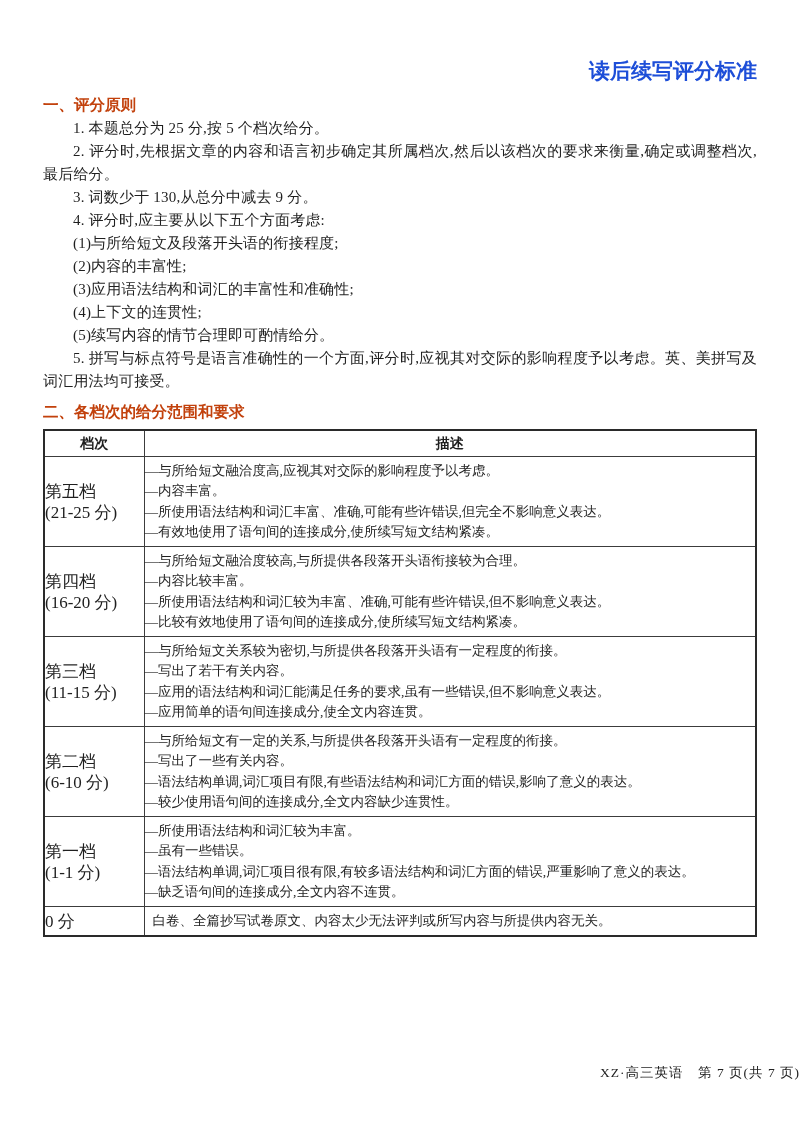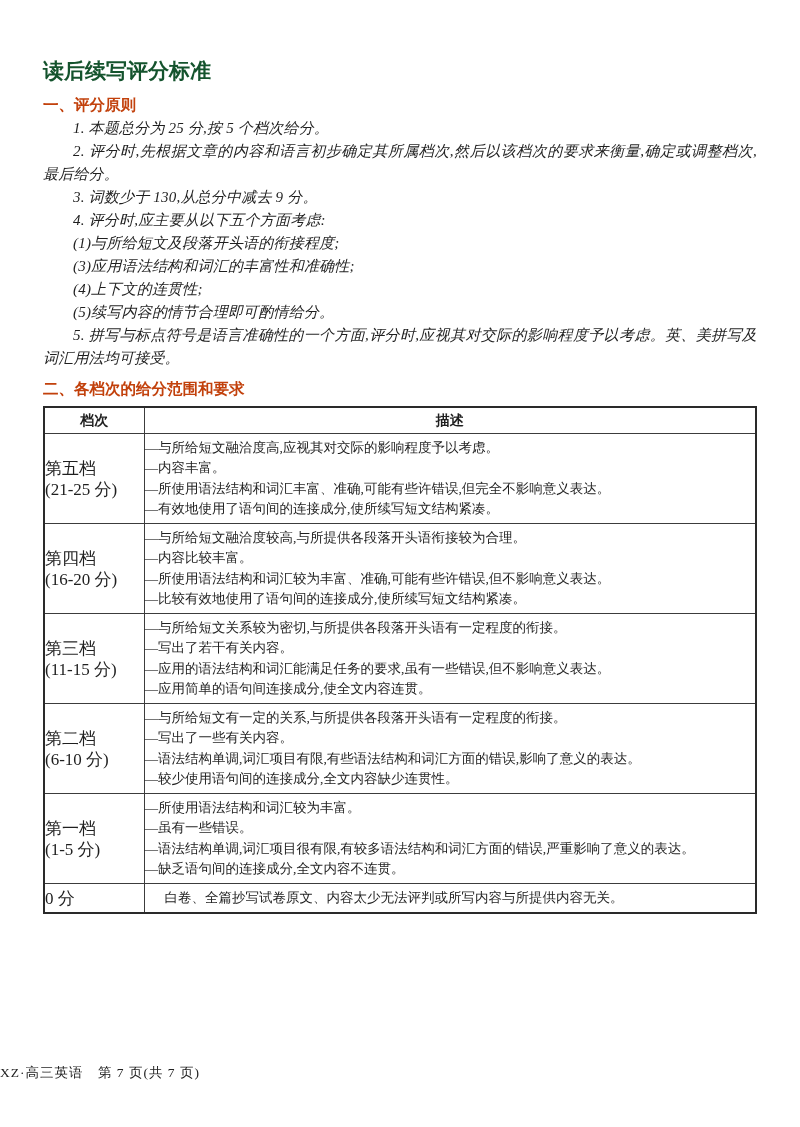--- a/index.html
+++ b/index.html
@@ -15,37 +15,37 @@
     position: absolute;
     left: 0; top: 0;
     width: 800px; height: 1127px;
   }
   .content {
     position: absolute;
     left: 43px; right: 43px; top: 58px;
   }
   .doc-title {
     margin: 0 0 10px 0;
-    text-align: left;
+    text-align: right;
     font-family: "Liberation Sans", "DejaVu Sans", sans-serif;
     font-weight: bold;
     font-size: 21px;
     line-height: 26px;
-    color: #14532d;
+    color: #1d4ed8;
   }
   .section-heading {
     margin: 9px 0 0 0;
     font-family: "Liberation Sans", "DejaVu Sans", sans-serif;
     font-weight: bold;
     font-size: 15.5px;
     line-height: 21px;
     color: #c2410c;
   }
   .section-heading.second { margin-top: 8px; margin-bottom: 7px; }
-  .items { margin-top: 2px; font-style: italic; }
+  .items { margin-top: 2px; }
   .item {
     margin: 0;
     font-size: 15px;
     line-height: 23px;
     text-indent: 2em;
     text-align: justify;
     letter-spacing: 0.2px;
   }
   table.rubric {
     width: 714px;
@@ -74,26 +74,26 @@
   }
   td.desc-cell {
     padding: 4px 8px;
   }
   .desc-line {
     line-height: 20.5px;
     text-align: left;
   }
   tr.row-tall td { height: 89px; }
   tr.row-zero td { height: 24px; }
-  td.desc-cell.single { padding: 2px 20px; }
+  td.desc-cell.single { padding: 2px 8px; }
   .footer {
     position: absolute;
     left: 0; right: 0;
     top: 1064px;
-    text-align: left;
+    text-align: right;
     font-size: 13.5px;
     letter-spacing: 1px;
     color: #222;
   }
 </style>
 </head>
 <body>
 
 <div class="page">
   <div class="content">
@@ -101,20 +101,21 @@
     <h1 class="doc-title">读后续写评分标准</h1>
 
     <h2 class="section-heading">一、评分原则</h2>
 
     <div class="items">
       <p class="item">1. 本题总分为 25 分,按 5 个档次给分。</p>
       <p class="item">2. 评分时,先根据文章的内容和语言初步确定其所属档次,然后以该档次的要求来衡量,确定或调整档次,最后给分。</p>
       <p class="item">3. 词数少于 130,从总分中减去 9 分。</p>
       <p class="item">4. 评分时,应主要从以下五个方面考虑:</p>
       <p class="item">(1)与所给短文及段落开头语的衔接程度;</p>
+      <p class="item">(2)内容的丰富性;</p>
       <p class="item">(3)应用语法结构和词汇的丰富性和准确性;</p>
       <p class="item">(4)上下文的连贯性;</p>
       <p class="item">(5)续写内容的情节合理即可酌情给分。</p>
       <p class="item">5. 拼写与标点符号是语言准确性的一个方面,评分时,应视其对交际的影响程度予以考虑。英、美拼写及词汇用法均可接受。</p>
     </div>
 
     <h2 class="section-heading second">二、各档次的给分范围和要求</h2>
 
     <table class="rubric">
       <colgroup>
@@ -172,21 +173,21 @@
           <td class="desc-cell">
             <div class="desc-line">—与所给短文有一定的关系,与所提供各段落开头语有一定程度的衔接。</div>
             <div class="desc-line">—写出了一些有关内容。</div>
             <div class="desc-line">—语法结构单调,词汇项目有限,有些语法结构和词汇方面的错误,影响了意义的表达。</div>
             <div class="desc-line">—较少使用语句间的连接成分,全文内容缺少连贯性。</div>
           </td>
         </tr>
         <tr class="row-tall">
           <td class="level-cell">
             <div>第一档</div>
-            <div>(1-5 分)</div>
+            <div>(1-1 分)</div>
           </td>
           <td class="desc-cell">
             <div class="desc-line">—所使用语法结构和词汇较为丰富。</div>
             <div class="desc-line">—虽有一些错误。</div>
             <div class="desc-line">—语法结构单调,词汇项目很有限,有较多语法结构和词汇方面的错误,严重影响了意义的表达。</div>
             <div class="desc-line">—缺乏语句间的连接成分,全文内容不连贯。</div>
           </td>
         </tr>
         <tr class="row-zero">
           <td class="level-cell">

